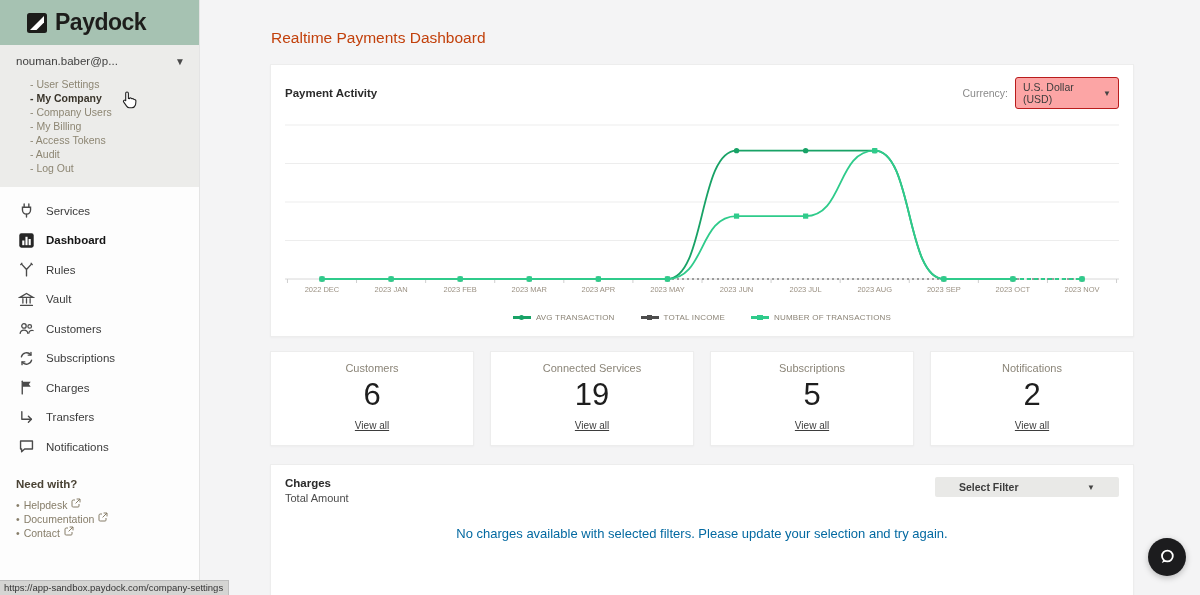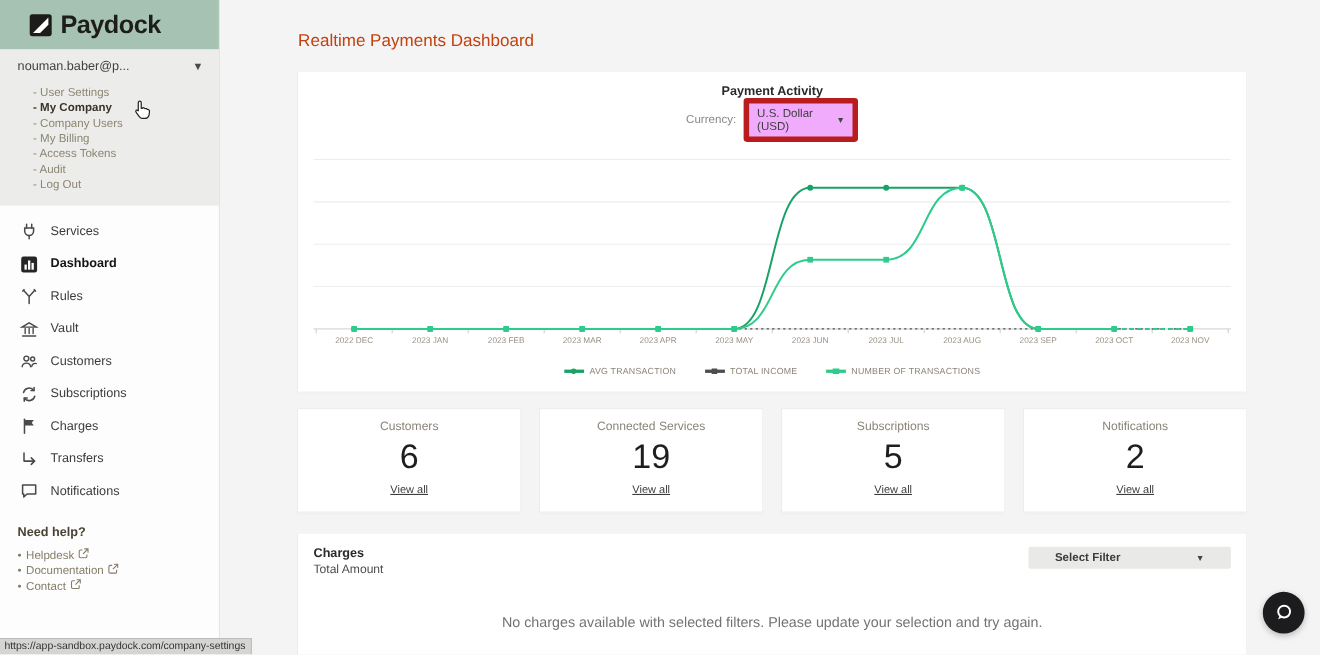--- a/index.html
+++ b/index.html
@@ -33,25 +33,25 @@
   .ext-icon { display:inline-flex; }
 
   .statusbar { position:absolute; left:0; bottom:0; background:#d5d5d3; border:1px solid #bdbdbd; border-left:none; border-bottom:none; font-size:9.5px; color:#333; padding:1px 5px 2px 4px; z-index:9; }
 
   
   .main { position:absolute; left:200px; top:0; width:1000px; height:595px; background:#f4f4f5; }
   .page-title { font-size:15.5px; color:#c2410c; padding:29px 0 0 71px; }
 
   .card { background:#fff; border:1px solid #ededed; box-shadow:0 1px 2px rgba(0,0,0,0.03); }
   .pa-card { margin:17px 66px 0 70px; padding:12px 0 8px; }
-  .pa-head { display:flex; justify-content:space-between; align-items:center; padding:0 14px;flex-direction:column; }
+  .pa-head { display:flex; justify-content:space-between; align-items:center; padding:0 14px; }
   .pa-title { font-size:11.5px; font-weight:700; color:#2a2a2a; }
   .currency-wrap { display:flex; align-items:center; gap:7px; }
   .currency-label { font-size:10.5px; color:#8a8a8a; }
-  .currency-select { width:104px; border:5px solid #b91c1c; border-radius:3px; background:#f0abfc; font-size:10.5px; color:#3c3c3c; padding:3px 7px; display:flex; justify-content:space-between; align-items:center; cursor:pointer; }
+  .currency-select { width:104px; border:1px solid #b91c1c; border-radius:3px; background:#fca5a5; font-size:10.5px; color:#3c3c3c; padding:3px 7px; display:flex; justify-content:space-between; align-items:center; cursor:pointer; }
   .currency-select .caret { font-size:8px; color:#444; }
 
   #chart-svg { display:block; margin-top:4px; }
   .legend { display:flex; justify-content:center; gap:26px; padding:4px 0 6px; }
   .legend-item { display:flex; align-items:center; gap:5px; }
   .legend-marker { position:relative; width:18px; height:9px; }
   .legend-line { position:absolute; left:0; top:3.2px; width:18px; height:2.4px; }
   .legend-dot { position:absolute; left:6px; top:1.6px; width:5.6px; height:5.6px; }
   .legend-label { font-size:8px; color:#8b8477; letter-spacing:0.2px; }
 
@@ -60,21 +60,21 @@
   .stat-title { font-size:11px; color:#8b8578; }
   .stat-value { font-size:31px; color:#1e1e1e; margin:3px 0 2px; }
   .stat-link { font-size:10px; color:#3d3d3d; text-decoration:underline; cursor:pointer; }
 
   .charges-card { margin:18px 66px 0 70px; min-height:167px; padding:12px 14px; }
   .charges-head { display:flex; justify-content:space-between; align-items:flex-start; }
   .charges-title { font-size:11.5px; font-weight:700; color:#2a2a2a; }
   .charges-sub { font-size:11px; color:#4c4c4c; margin-top:3px; }
   .filter-select { width:184px; background:#e9e9e7; border-radius:2px; font-size:10.5px; font-weight:700; color:#3c3c3c; padding:4px 24px; display:flex; justify-content:space-between; align-items:center; cursor:pointer; }
   .filter-select .caret { font-size:8px; color:#444; font-weight:400; }
-  .empty-msg { text-align:center; font-size:13px; color:#737373; margin-top:34px; }
+  .empty-msg { text-align:center; font-size:13px; color:#0369a1; margin-top:22px; }
 
   .chat-fab { position:absolute; right:14px; bottom:19px; width:38px; height:38px; border-radius:50%; background:#1c1c1e; display:flex; align-items:center; justify-content:center; cursor:pointer; box-shadow:0 2px 6px rgba(0,0,0,0.25); z-index:8; }
 
   .cursor { position:absolute; left:120px; top:90px; z-index:10; pointer-events:none; }
 </style>
 </head>
 <body>
 
 <div class="sidebar">
   <div class="brand">
@@ -186,21 +186,21 @@
       <span class="icon">
         <svg width="17" height="17" viewBox="0 0 16 16" fill="none" stroke="#4a4a4a" stroke-width="1.3" stroke-linejoin="round">
             <path d="M2.4 2.8h11.2v7.6H6.2L3.4 13v-2.6H2.4z"></path>
           </svg>
       </span>
       <span>Notifications</span>
     </div>
   </div>
 
   <div class="help">
-    <div class="help-title">Need help?</div>
+    <div class="help-title">Need with?</div>
     <div class="help-link">
       <span>Helpdesk</span>
       <span class="ext-icon">
           <svg width="10" height="10" viewBox="0 0 10 10" fill="none" stroke="#867d69" stroke-width="1">
             <path d="M4 2H2.2C1.5 2 1 2.5 1 3.2v5C1 8.8 1.5 9 2.2 9h5C7.8 9 8 8.6 8 8V6"></path>
             <path d="M5.6 1h3.4v3.4M9 1L4.6 5.4"></path>
           </svg>
         </span>
     </div>
     <div class="help-link">

